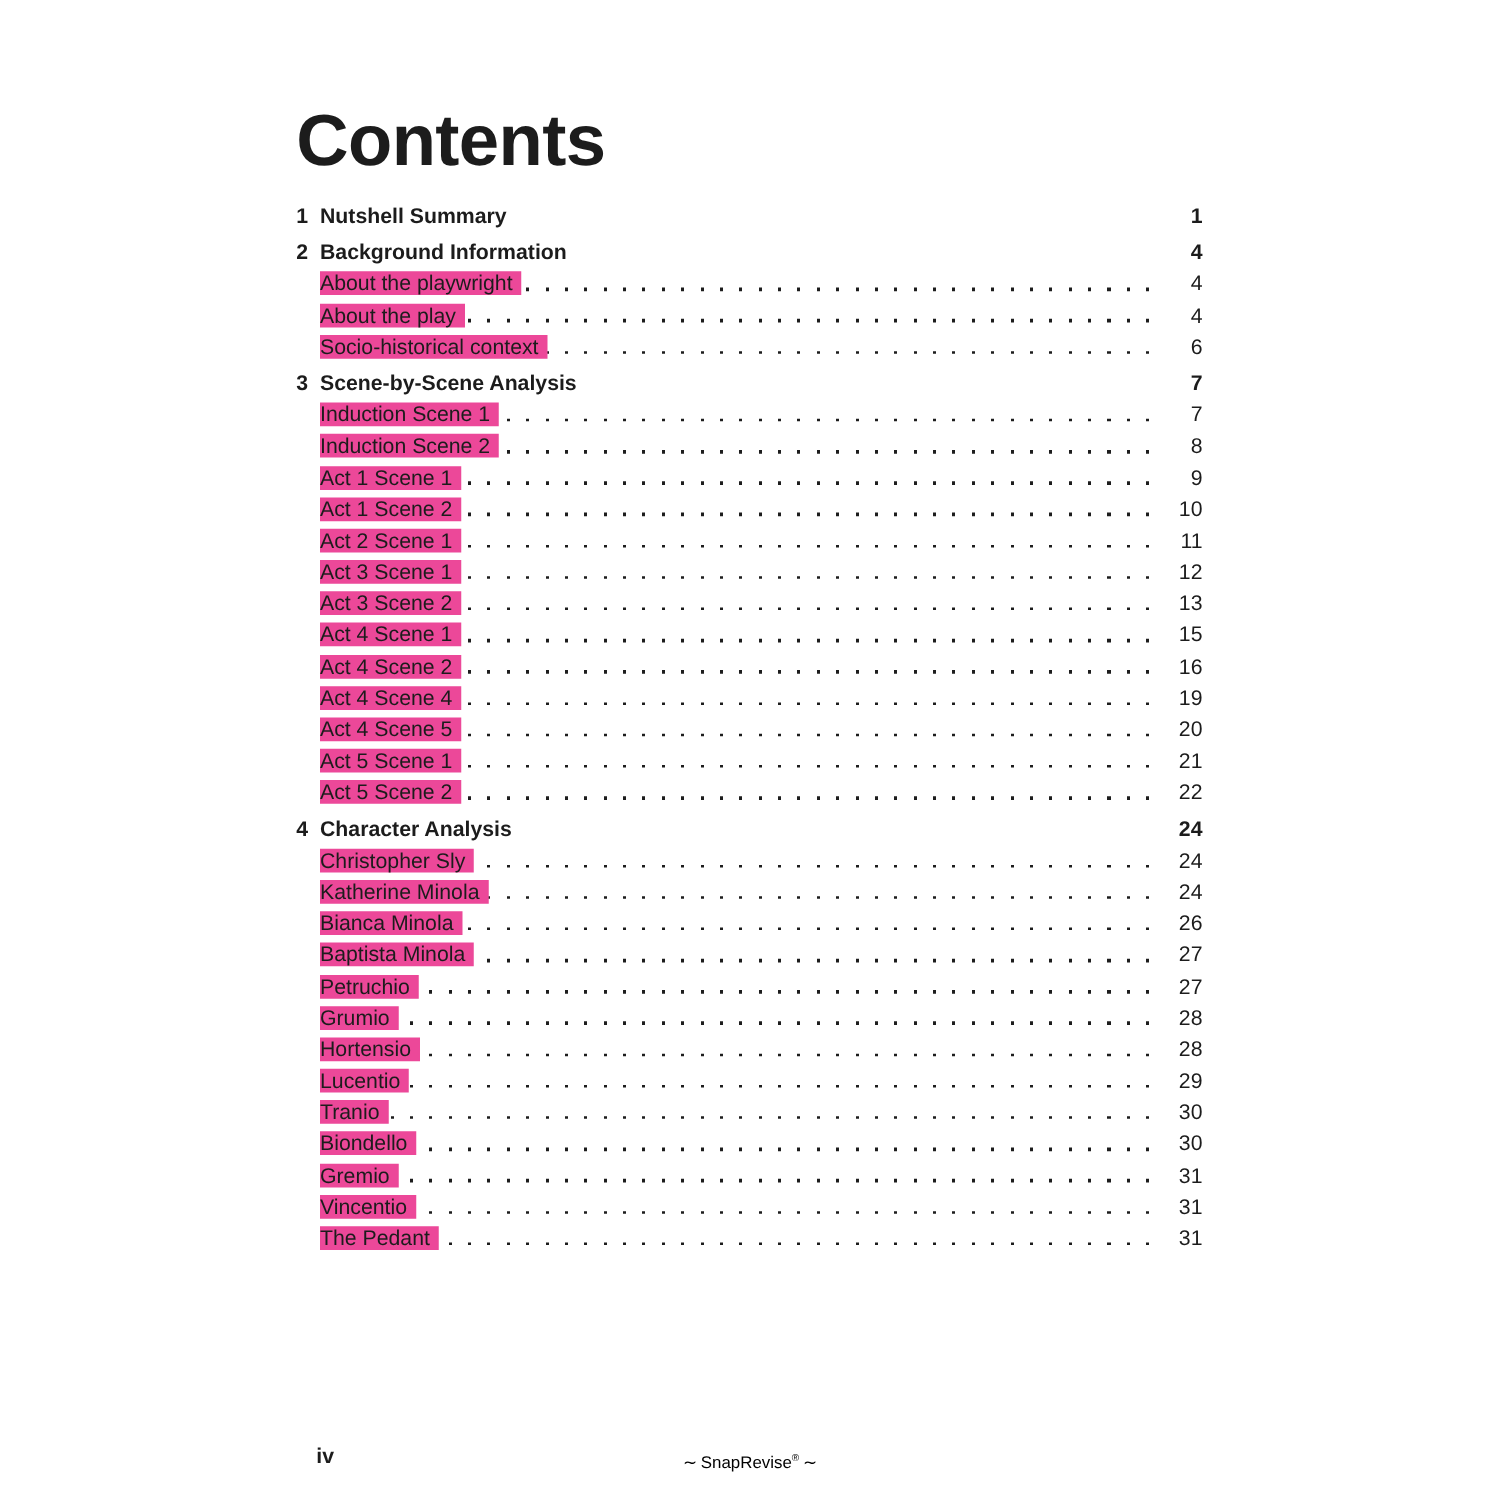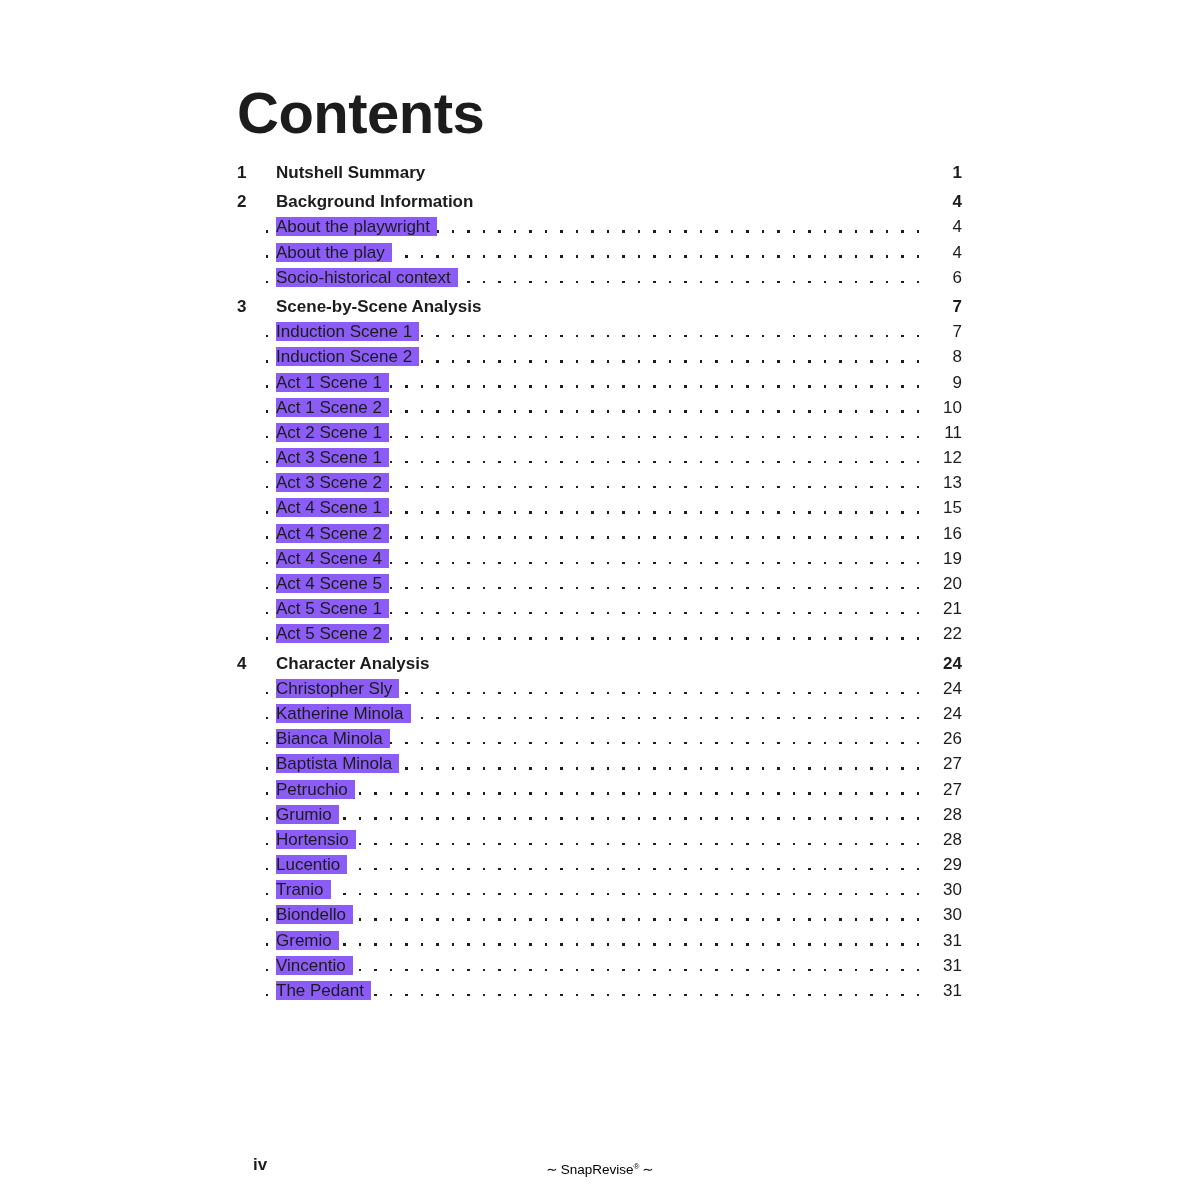--- a/index.html
+++ b/index.html
@@ -44,25 +44,25 @@
   }
   .sec:first-child .row.head {
     margin-top: 0;
   }
   .num {
     position: absolute;
     left: 0;
     top: 0;
   }
   .lbl {
-    margin-left: 39px;
+    margin-left: 19px;
   }
   .item .lbl {
     position: relative;
-    background: #8b5cf6;
+    background: #ec4899;
     padding-right: 7px;
   }
   .pg {
     position: absolute;
     right: 0;
     top: 0;
     background: #ffffff;
     padding-left: 10px;
   }
   .dots {

